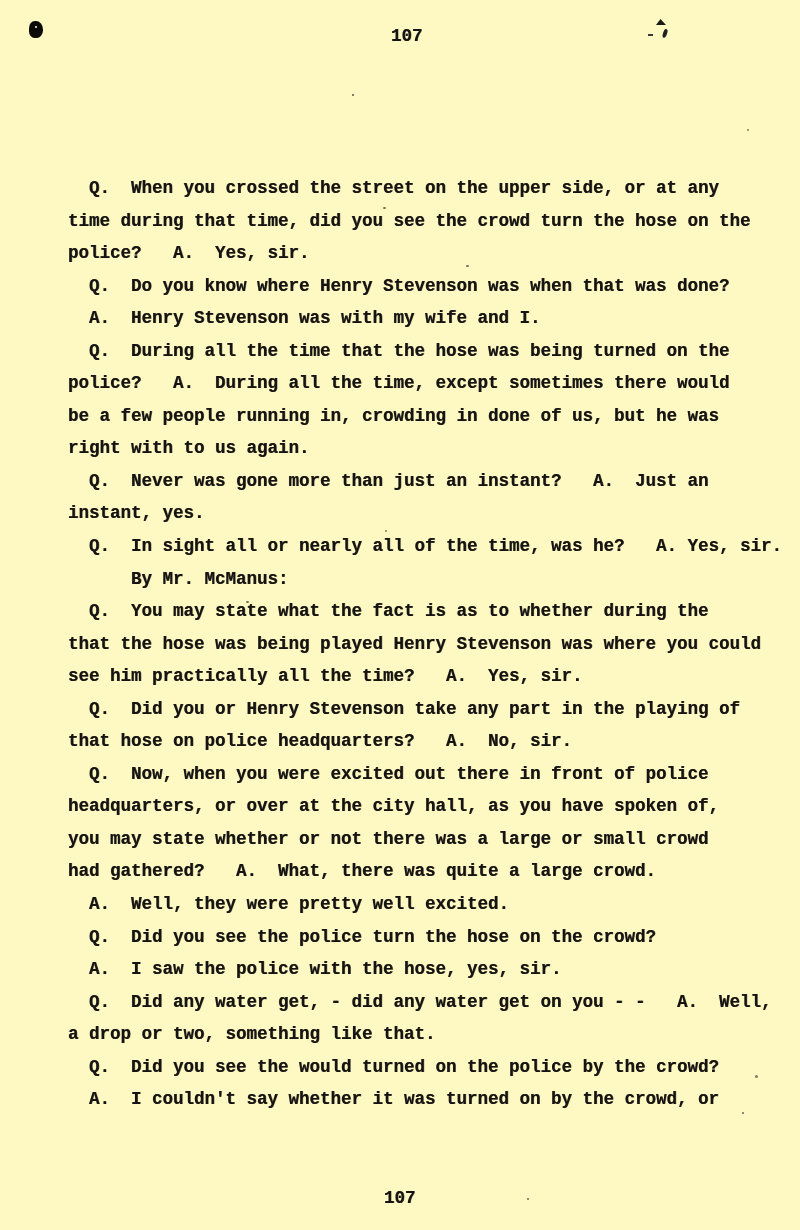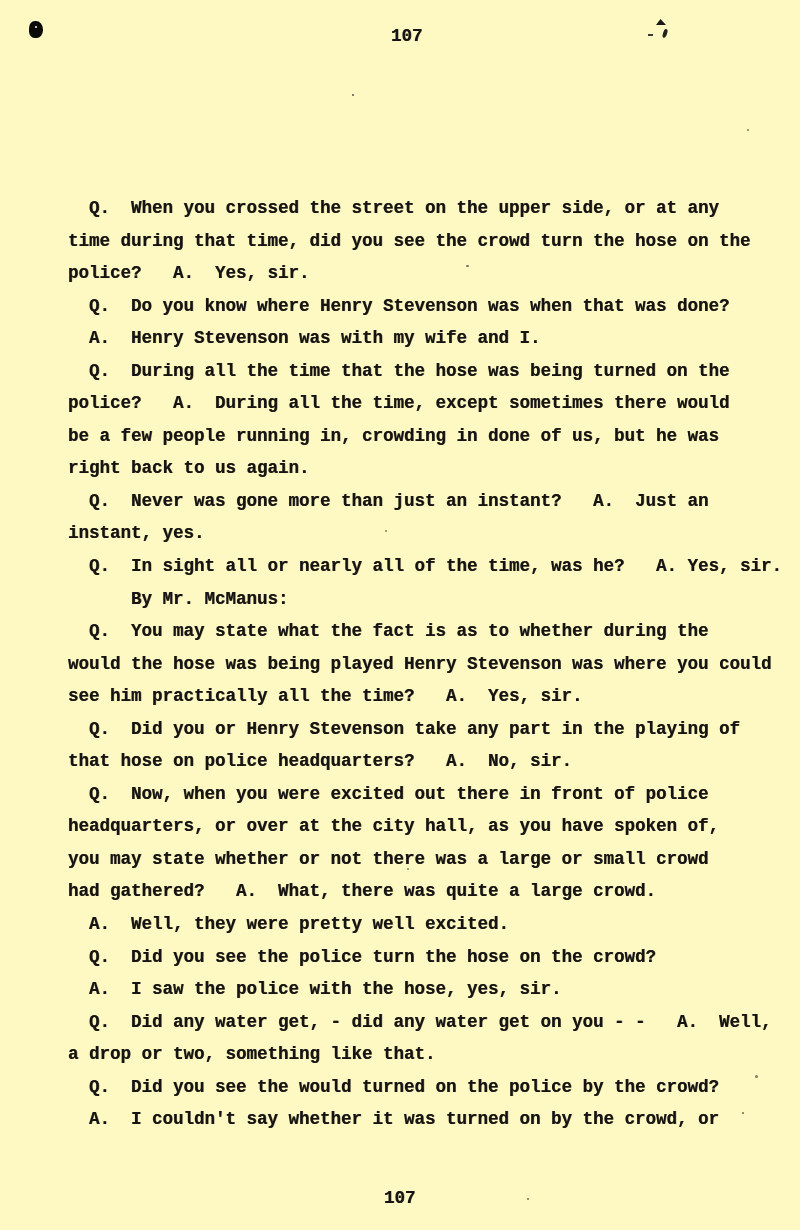--- a/index.html
+++ b/index.html
@@ -30,21 +30,21 @@
     top: 26px;
     left: 391px;
   }
   .page-number-bottom {
     position: absolute;
     top: 1188px;
     left: 384px;
   }
   .body-text {
     position: absolute;
-    top: 192px;
+    top: 172px;
     left: 68px;
     width: 730px;
   }
   .line {
     display: block;
     height: 32.55px;
     line-height: 32.55px;
     overflow: visible;
   }
   
@@ -135,27 +135,27 @@
 
   <div class="body-text">
     <div class="tw line">  Q.  When you crossed the street on the upper side, or at any</div>
     <div class="tw line">time during that time, did you see the crowd turn the hose on the</div>
     <div class="tw line">police?   A.  Yes, sir.</div>
     <div class="tw line">  Q.  Do you know where Henry Stevenson was when that was done?</div>
     <div class="tw line">  A.  Henry Stevenson was with my wife and I.</div>
     <div class="tw line">  Q.  During all the time that the hose was being turned on the</div>
     <div class="tw line">police?   A.  During all the time, except sometimes there would</div>
     <div class="tw line">be a few people running in, crowding in done of us, but he was</div>
-    <div class="tw line">right back to us again.</div>
+    <div class="tw line">right with to us again.</div>
     <div class="tw line">  Q.  Never was gone more than just an instant?   A.  Just an</div>
     <div class="tw line">instant, yes.</div>
     <div class="tw line">  Q.  In sight all or nearly all of the time, was he?   A. Yes, sir.</div>
     <div class="tw line">      By Mr. McManus:</div>
     <div class="tw line">  Q.  You may state what the fact is as to whether during the</div>
-    <div class="tw line">would the hose was being played Henry Stevenson was where you could</div>
+    <div class="tw line">that the hose was being played Henry Stevenson was where you could</div>
     <div class="tw line">see him practically all the time?   A.  Yes, sir.</div>
     <div class="tw line">  Q.  Did you or Henry Stevenson take any part in the playing of</div>
     <div class="tw line">that hose on police headquarters?   A.  No, sir.</div>
     <div class="tw line">  Q.  Now, when you were excited out there in front of police</div>
     <div class="tw line">headquarters, or over at the city hall, as you have spoken of,</div>
     <div class="tw line">you may state whether or not there was a large or small crowd</div>
     <div class="tw line">had gathered?   A.  What, there was quite a large crowd.</div>
     <div class="tw line">  A.  Well, they were pretty well excited.</div>
     <div class="tw line">  Q.  Did you see the police turn the hose on the crowd?</div>
     <div class="tw line">  A.  I saw the police with the hose, yes, sir.</div>

